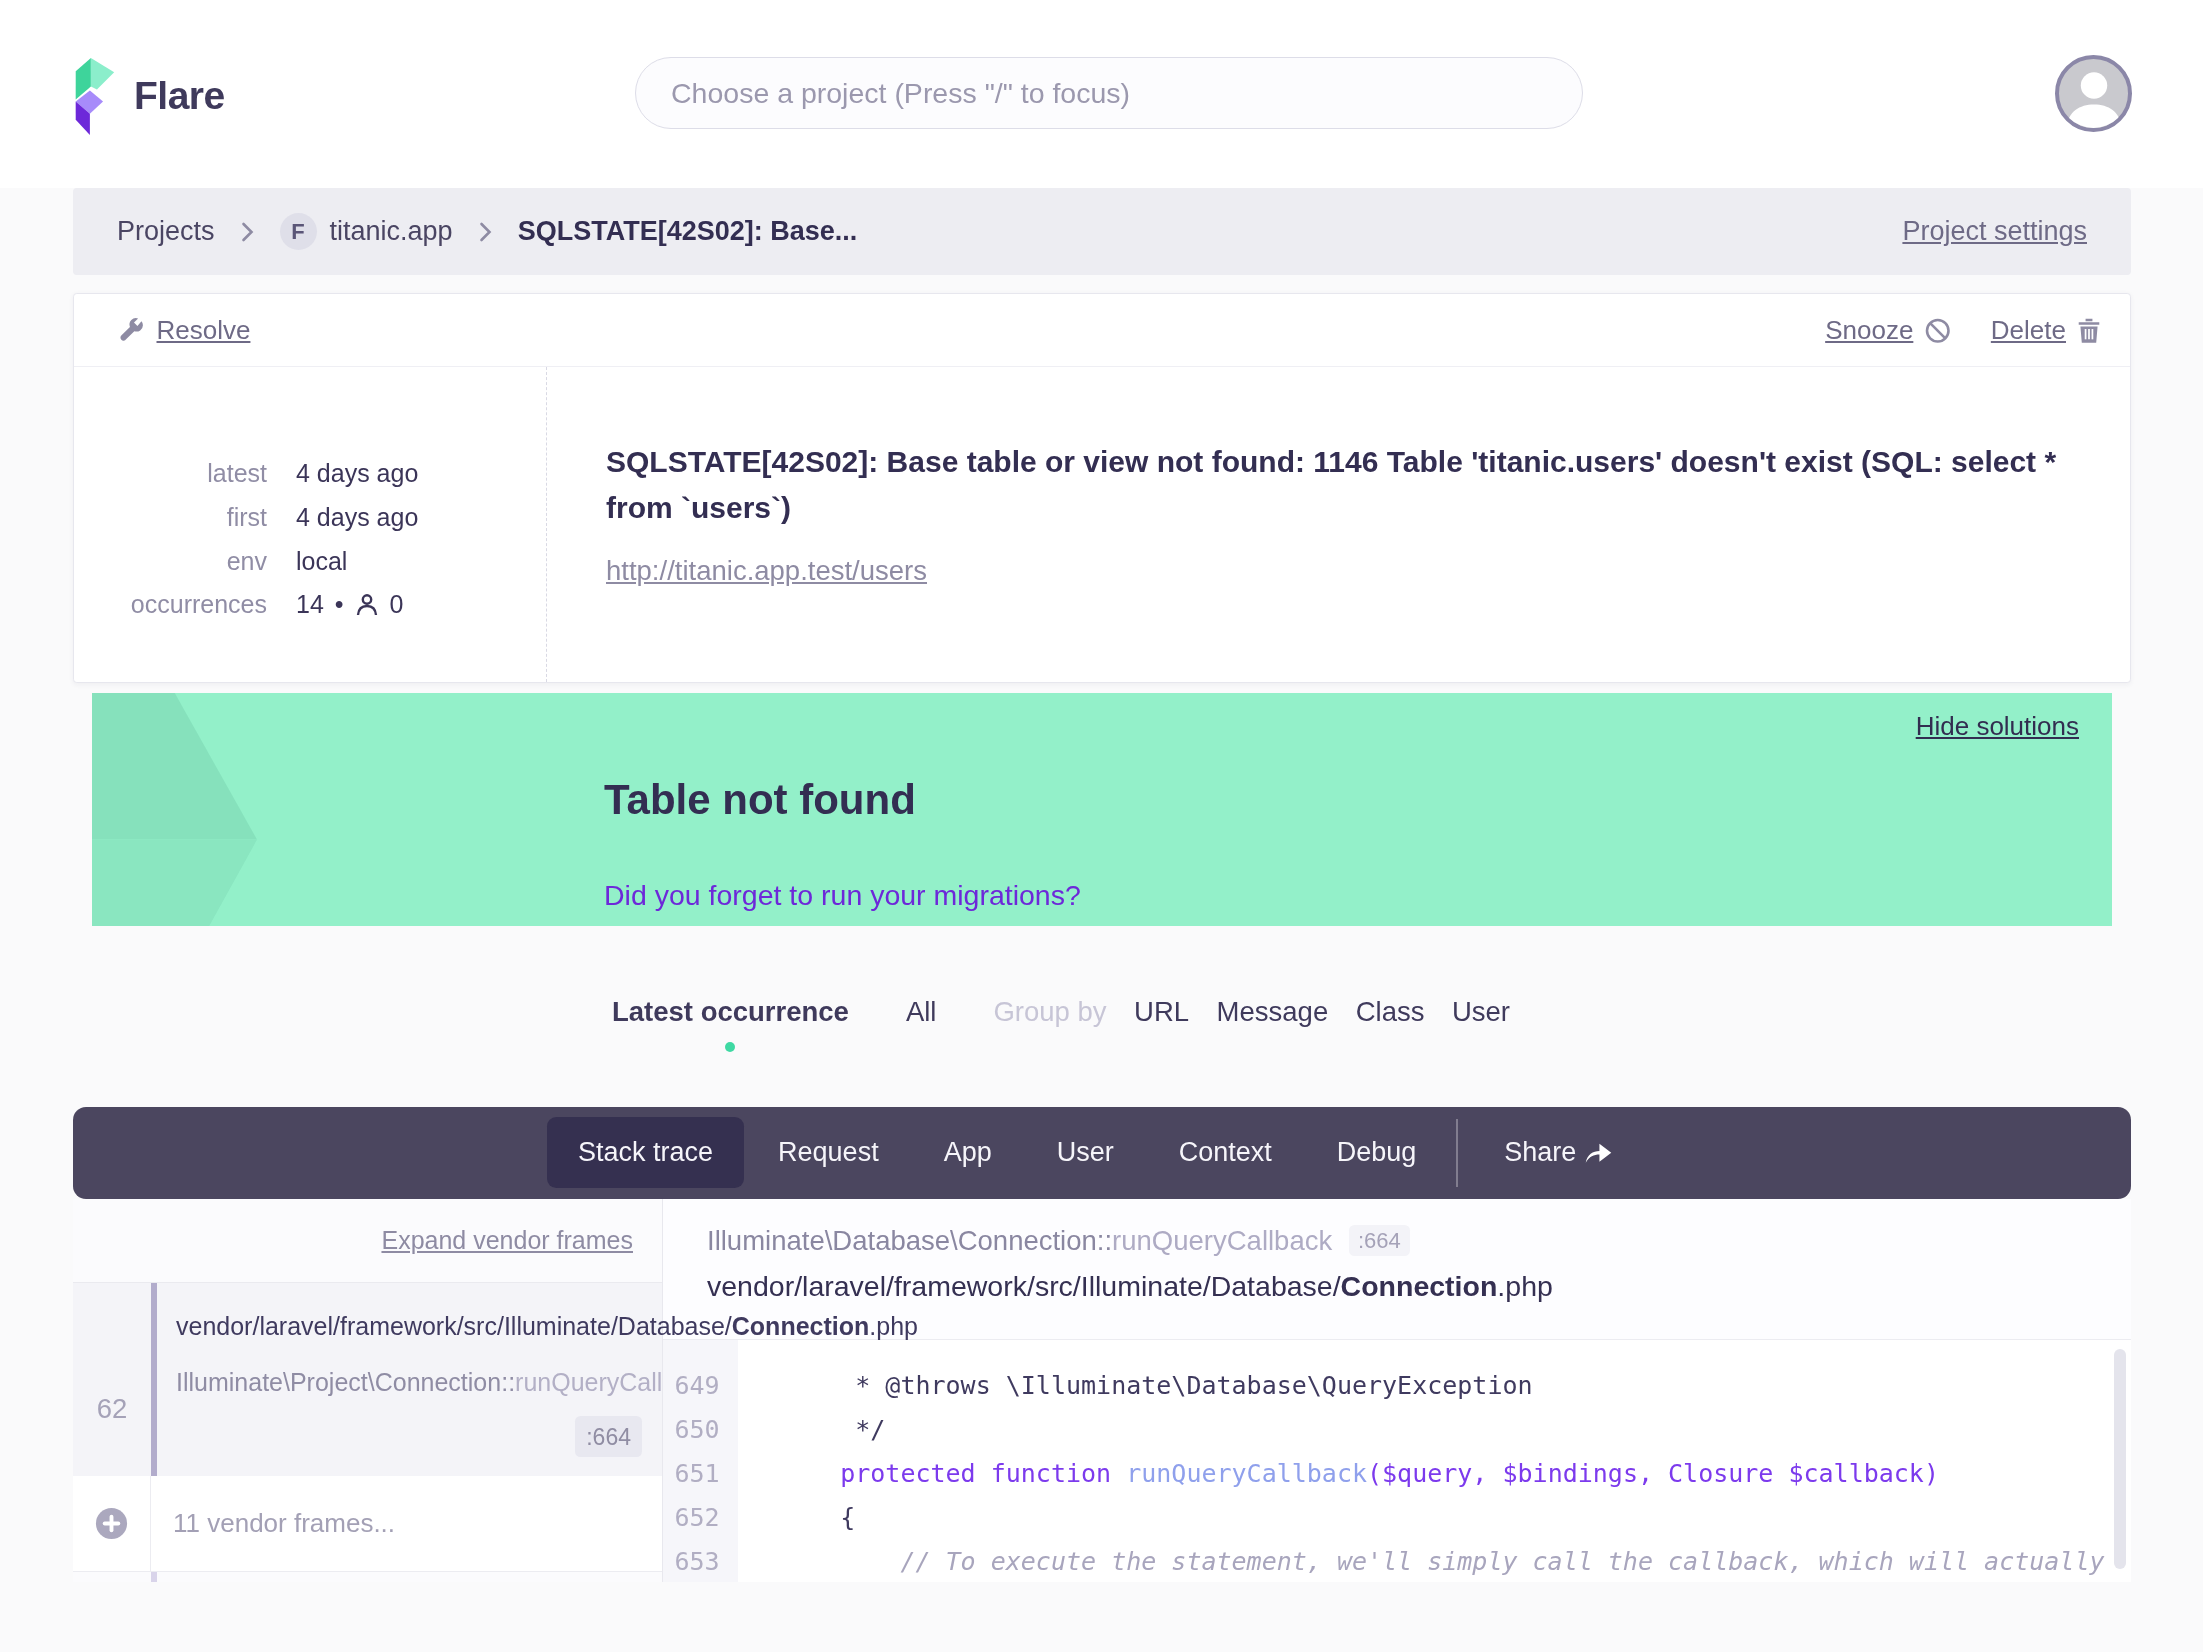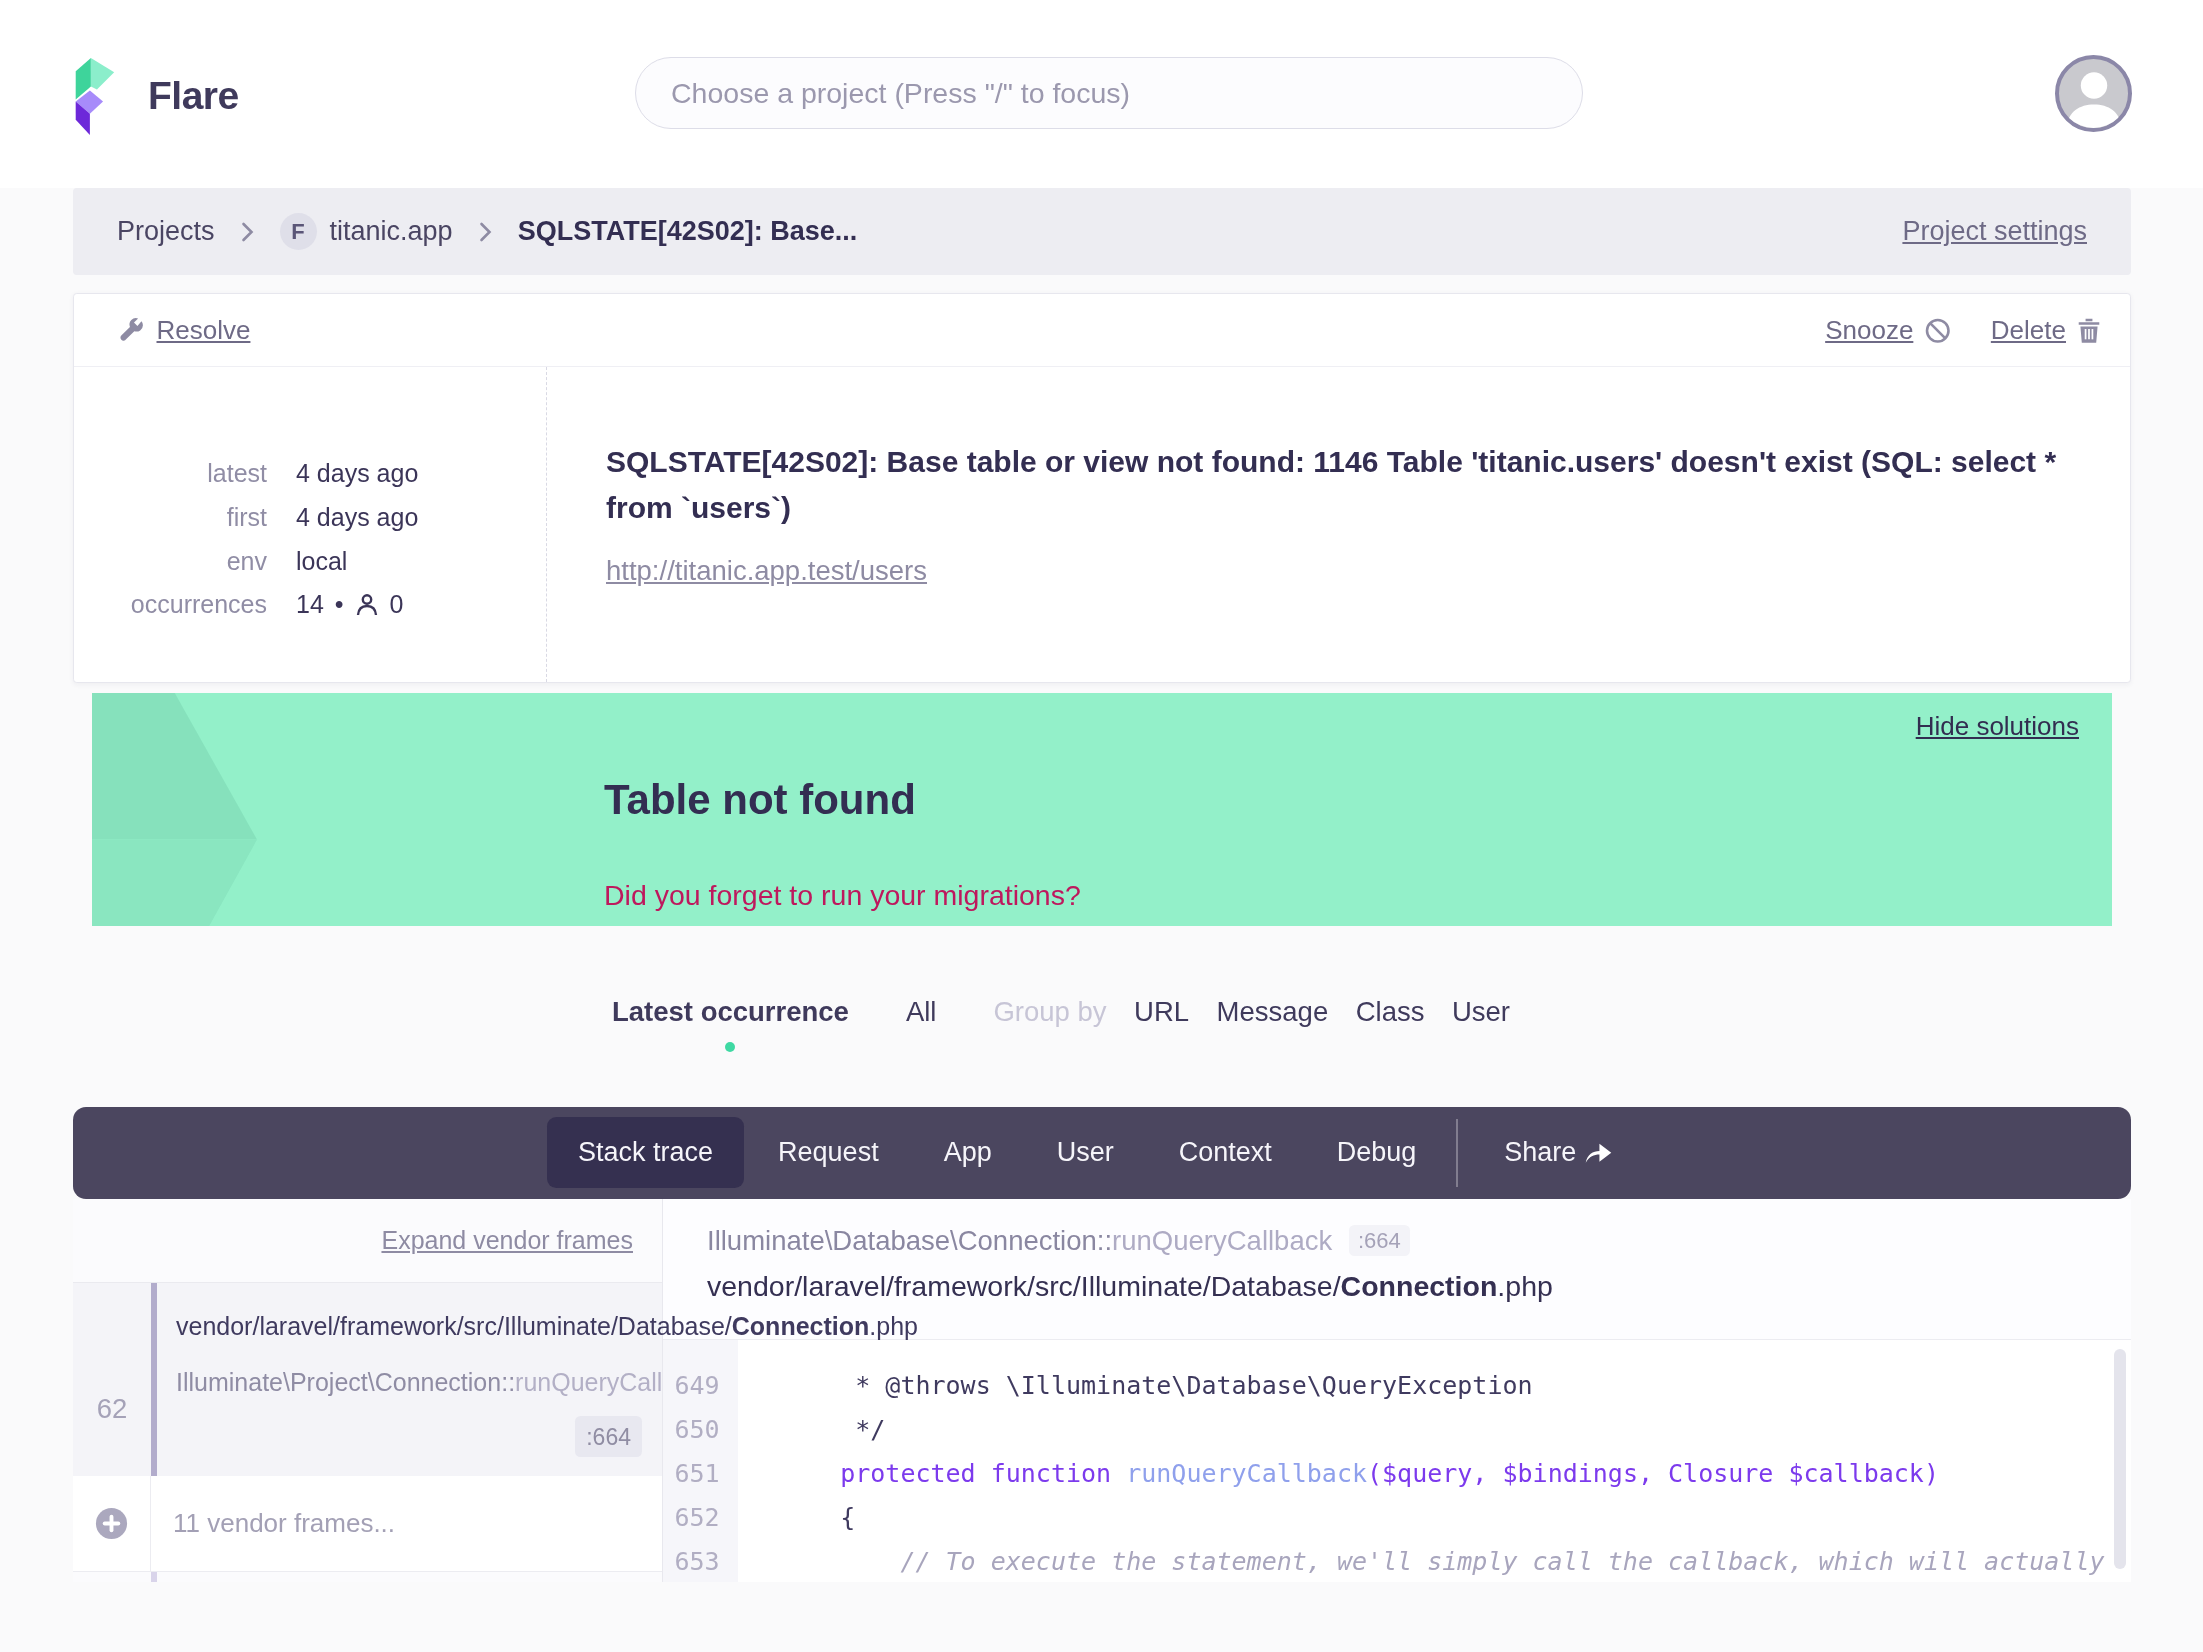--- a/index.html
+++ b/index.html
@@ -8,21 +8,21 @@
     overflow: hidden;
     background: #FAFAFB;
     font-family: "Liberation Sans", sans-serif;
     color: #3F3A5C;
     position: relative;
   }
   a { cursor: pointer; }
 
   
   .app-header { height: 188px; background: #FFFFFF; position: relative; }
-  .brand { position: absolute; left: 75px; top: 55px; display: flex; align-items: center; gap: 25px; cursor: pointer; }
+  .brand { position: absolute; left: 75px; top: 55px; display: flex; align-items: center; gap: 11px; cursor: pointer; }
   .brand-name { font-size: 39px; font-weight: bold; color: #3F3A5C; letter-spacing: -0.5px; }
   .search-input {
     position: absolute; left: 635px; top: 57px; width: 948px; height: 72px;
     border: 1.8px solid #DDDDE8; border-radius: 37px; background: #FCFCFE;
     padding: 0 35px; font-size: 28.5px; color: #4A4563; font-family: inherit; outline: none;
   }
   .search-input::placeholder { color: #9B98AE; }
   .avatar {
     position: absolute; right: 72px; top: 55px; width: 77px; height: 77px; border-radius: 50%;
     border: 4.6px solid #8B87A8; background: #C9C9CE; overflow: hidden;
@@ -75,21 +75,21 @@
   .exc-url { display: inline-block; margin-top: 24px; font-size: 27.5px; color: #8E8BA3; text-decoration: underline; }
 
   
   .solution-banner { margin: 9.2px 92px 0; height: 233px; background: #93F0C9; position: relative; overflow: hidden; }
   .deco-1 { position: absolute; left: 0; top: 0; width: 165px; height: 147px;
             background: rgba(16,94,78,0.10); clip-path: polygon(0 0, 50% 0, 100% 100%, 0 100%); }
   .deco-2 { position: absolute; left: 0; top: 147px; width: 165px; height: 158px;
             background: rgba(16,94,78,0.065); clip-path: polygon(0 0, 100% 0, 47% 100%, 0 100%); }
   .banner-hide { position: absolute; top: 18.4px; right: 33px; font-size: 26px; color: #322D50; text-decoration: underline; }
   .banner-title { padding: 83px 0 0 512px; font-size: 42px; font-weight: bold; color: #332E52; position: relative; }
-  .banner-desc { padding: 55px 0 0 512px; font-size: 28.5px; color: #be185d; position: relative; }
+  .banner-desc { padding: 55px 0 0 512px; font-size: 28.5px; color: #6d28d9; position: relative; }
 
   
   .occ-tabs { margin: 70px 73px 0 612px; display: flex; gap: 57px; font-size: 27.5px; color: #3F3A5C; height: 50px; }
   .occ-tab { position: relative; cursor: pointer; white-space: nowrap; }
   .occ-tab.active { font-weight: bold; }
   .occ-tab.active::after {
     content: ""; position: absolute; left: 50%; transform: translateX(-50%); top: 46px;
     width: 10px; height: 10px; border-radius: 50%; background: #3FD9A3;
   }
   .occ-group { display: flex; gap: 27.5px; }

